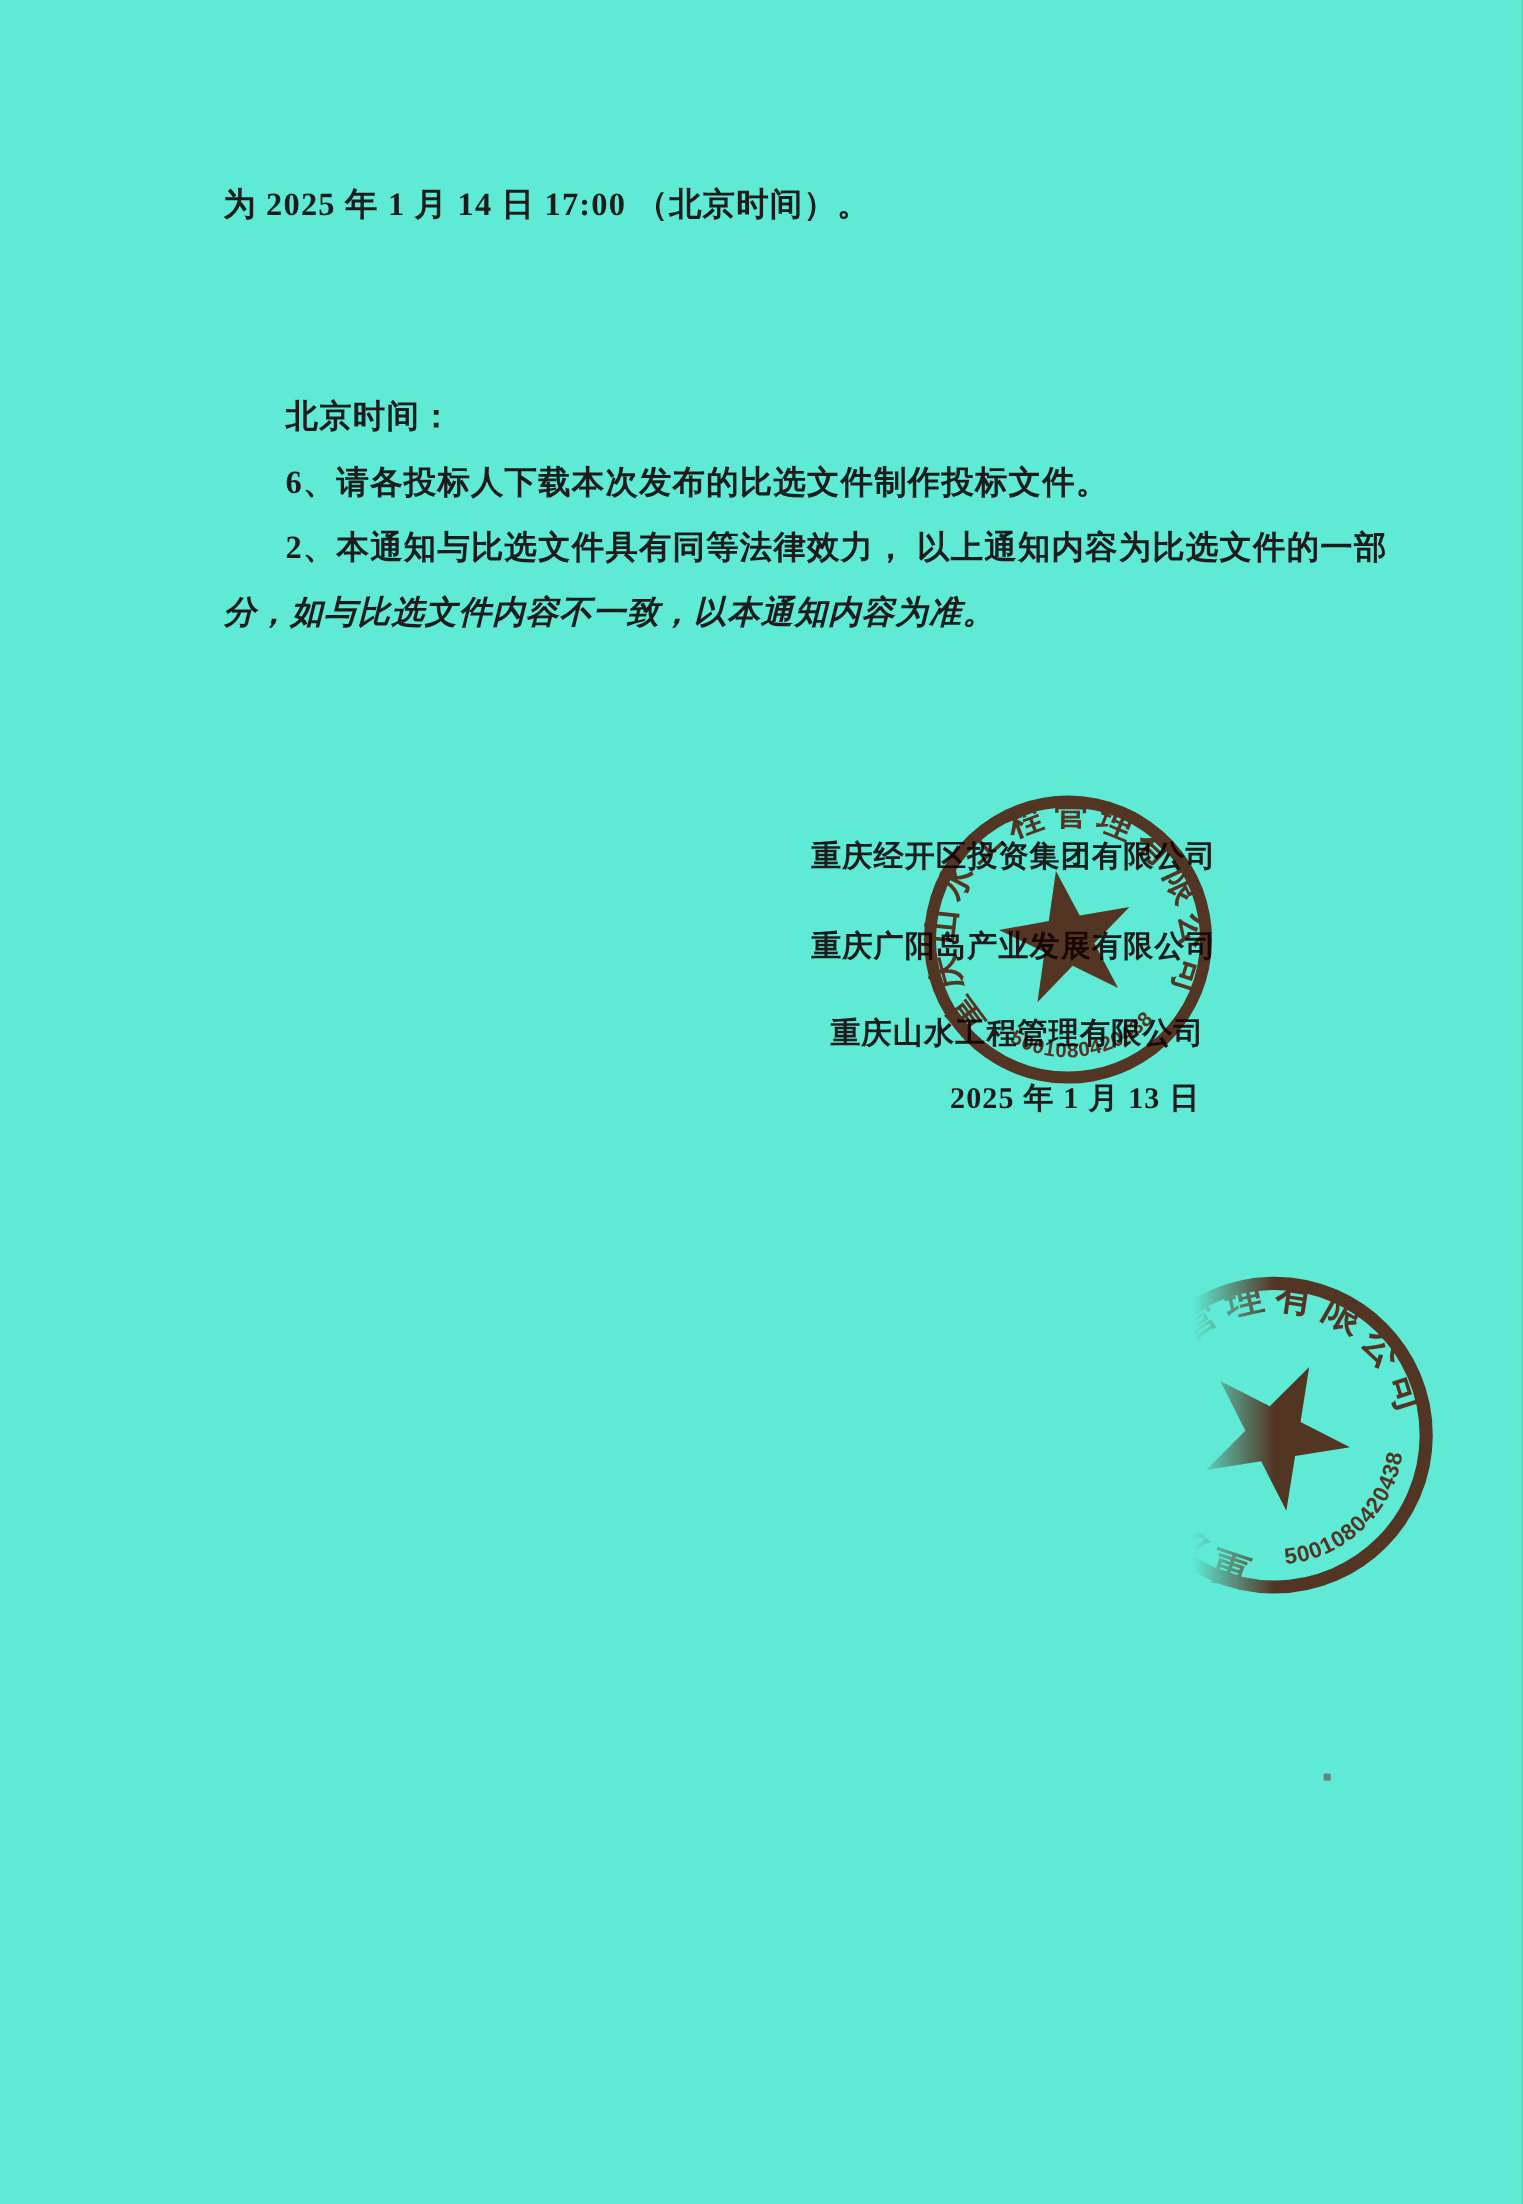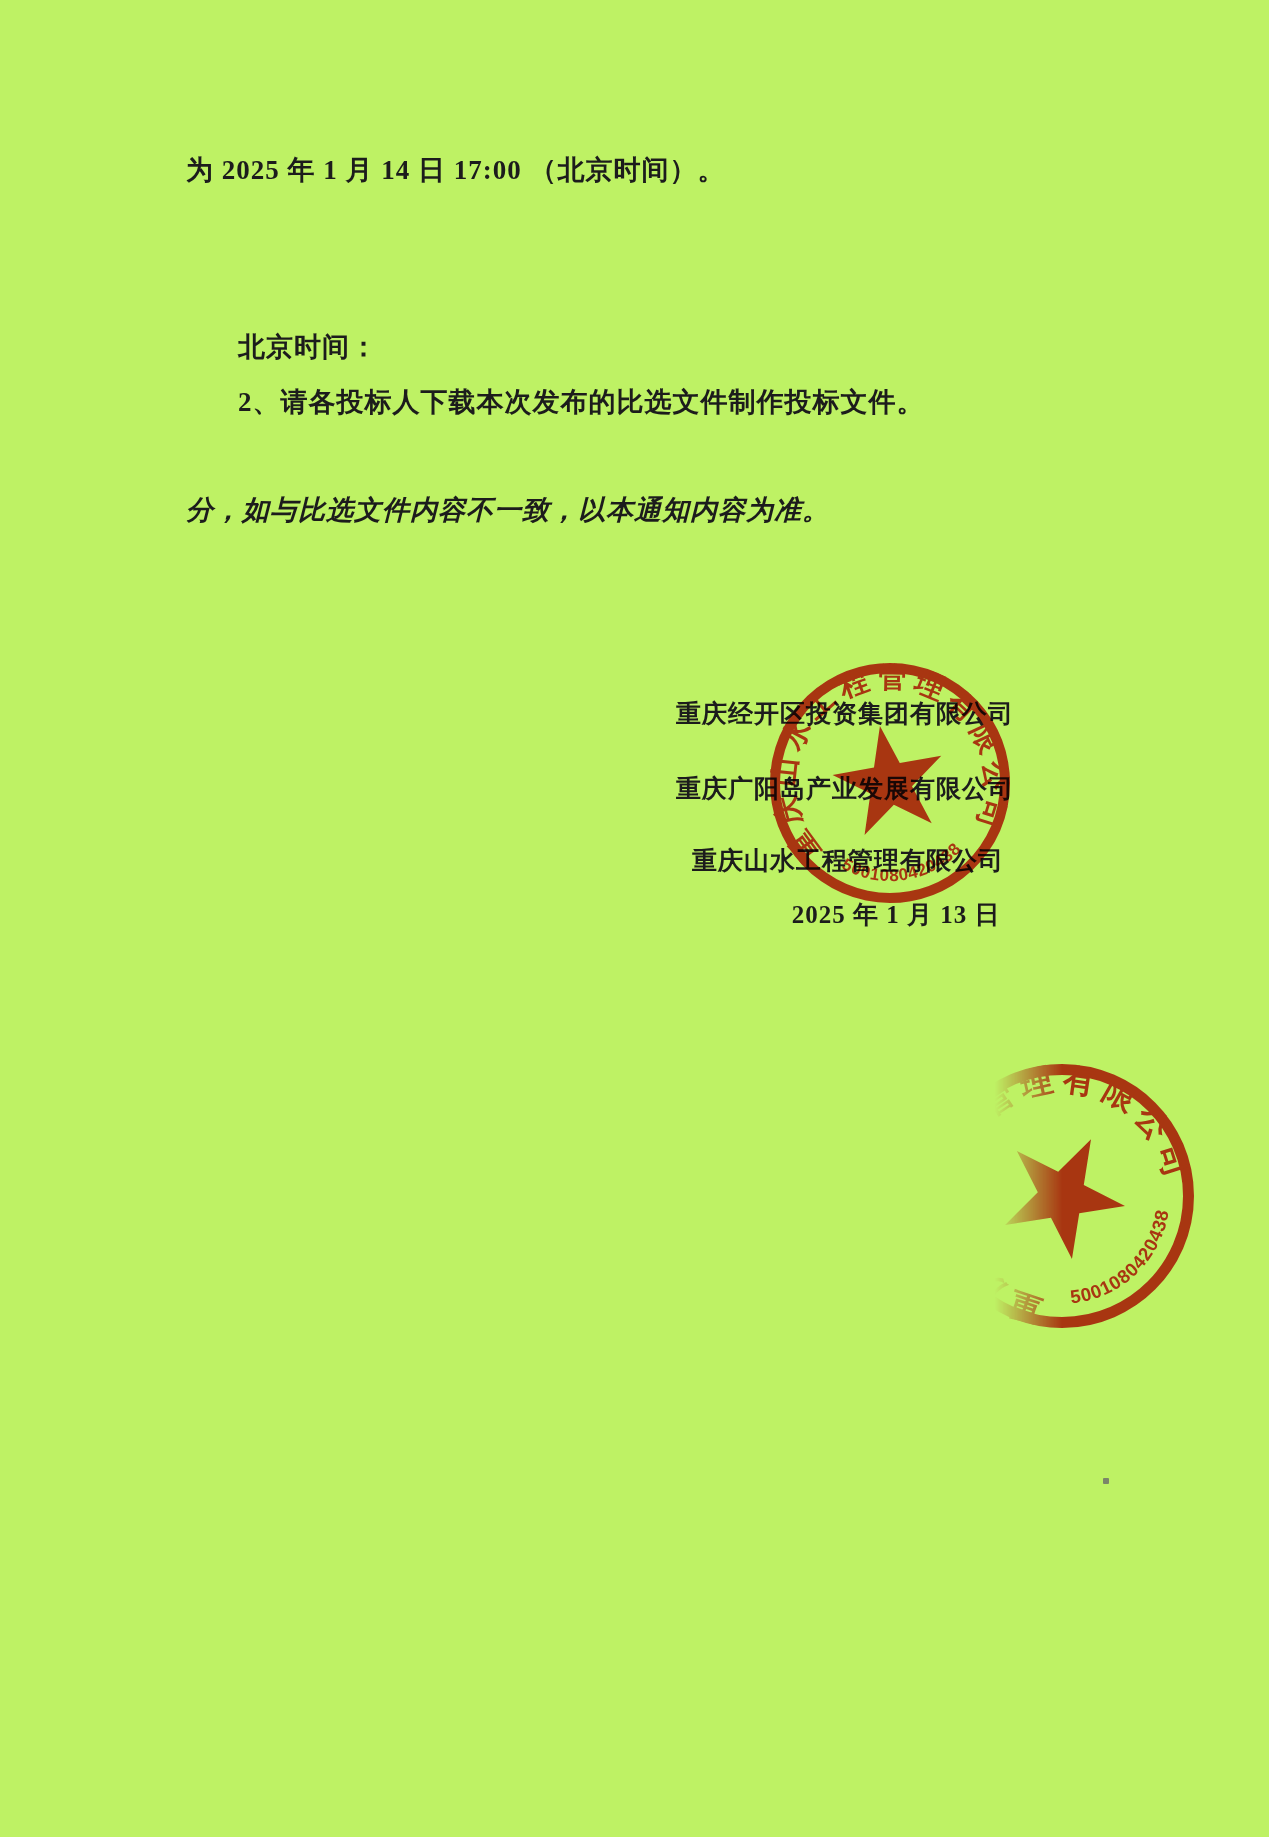--- a/index.html
+++ b/index.html
@@ -1,19 +1,19 @@
 <!DOCTYPE html>
 <html><head>
 <meta charset="utf-8">
 <style>
   html,body{margin:0;padding:0;background:#888;}
   .page{
     position:relative;
     width:1269px;height:1837px;
-    background:#bef264;
+    background:#5eead4;
     overflow:hidden;
     margin:0 auto;
     font-family:"Liberation Serif","DejaVu Serif",serif;
   }
   .doc-line{
     position:absolute;
     font-size:27px;
     font-weight:600;
     color:#1c1c1c;
     letter-spacing:1px;
@@ -67,22 +67,23 @@
 </style>
 </head>
 <body>
 
 <div class="page">
 
   <div class="doc-line" style="left:186px;top:152px;">为 2025 年 1 月 14 日 17:00 （北京时间）。</div>
 
   <div class="doc-line doc-heading" style="left:238px;top:329px;">北京时间：</div>
 
-  <div class="doc-line" style="left:238px;top:384px;">2、请各投标人下载本次发布的比选文件制作投标文件。</div>
+  <div class="doc-line" style="left:238px;top:384px;">6、请各投标人下载本次发布的比选文件制作投标文件。</div>
 
+  <div class="doc-line" style="left:238px;top:438px;">2、本通知与比选文件具有同等法律效力， 以上通知内容为比选文件的一部</div>
 
   <div class="doc-line" style="left:186px;top:492px;font-style:italic;">分，如与比选文件内容不一致，以本通知内容为准。</div>
 
   <div class="sig-line" style="left:845px;top:697px;">重庆经开区投资集团有限公司</div>
 
   <div class="sig-line" style="left:845px;top:772px;">重庆广阳岛产业发展有限公司</div>
 
   <div class="sig-line" style="left:848px;top:844px;">重庆山水工程管理有限公司</div>
 
   <div class="sig-line doc-line" style="left:850px;top:898px;transform:translateX(-50%);margin-left:46px;">2025 年 1 月 13 日</div>

